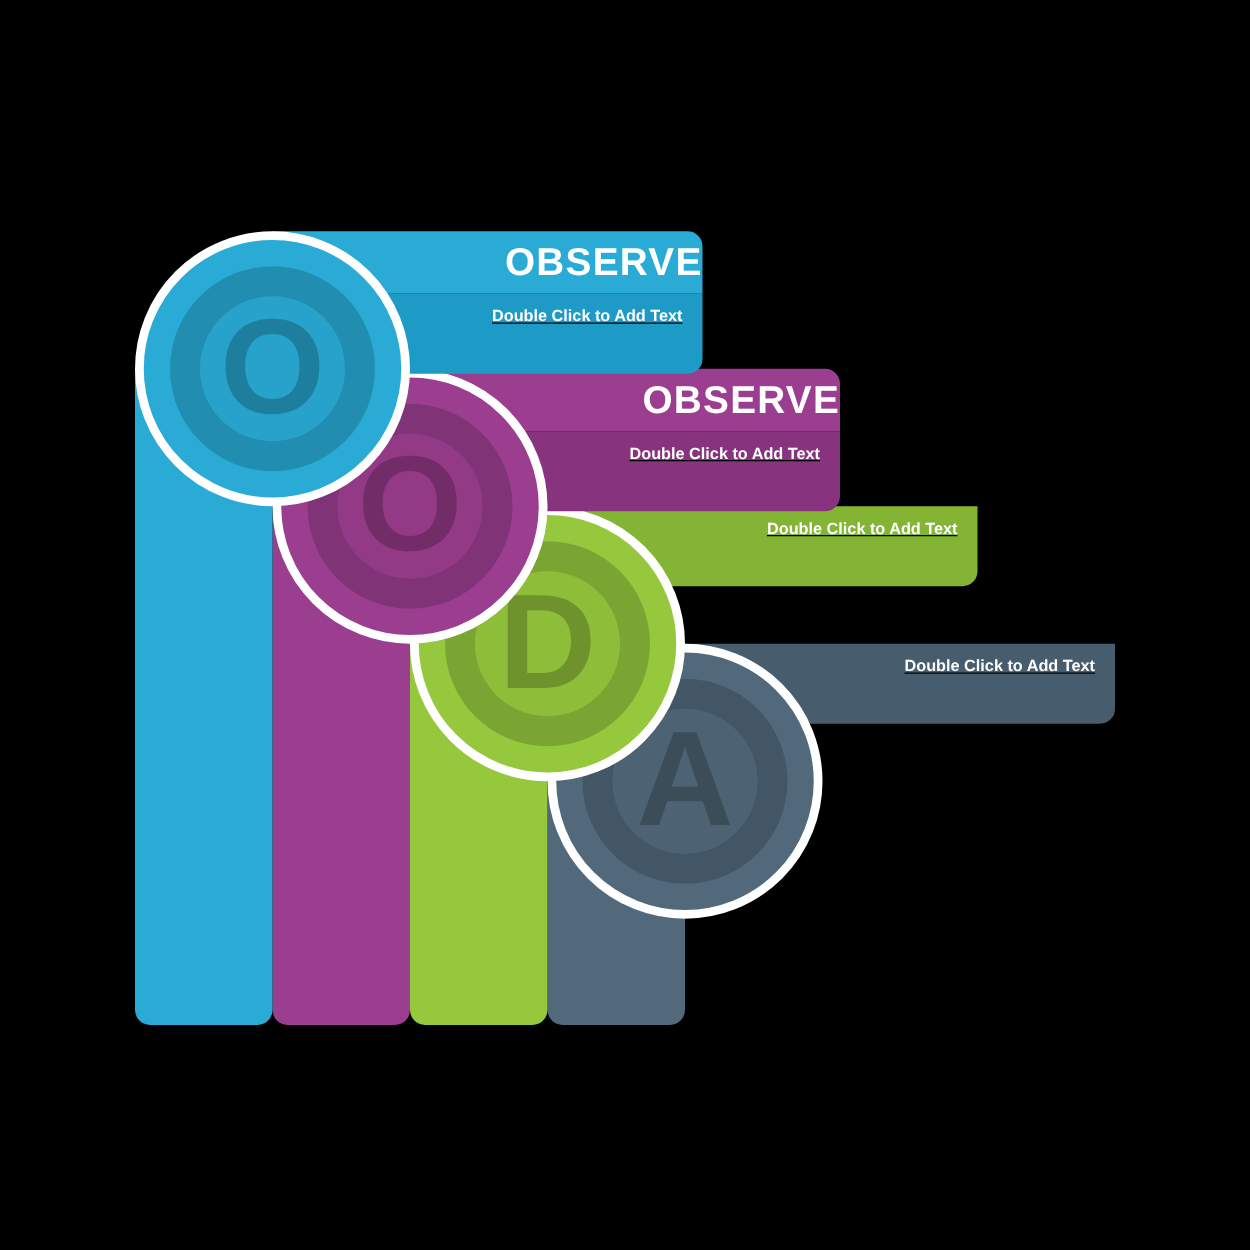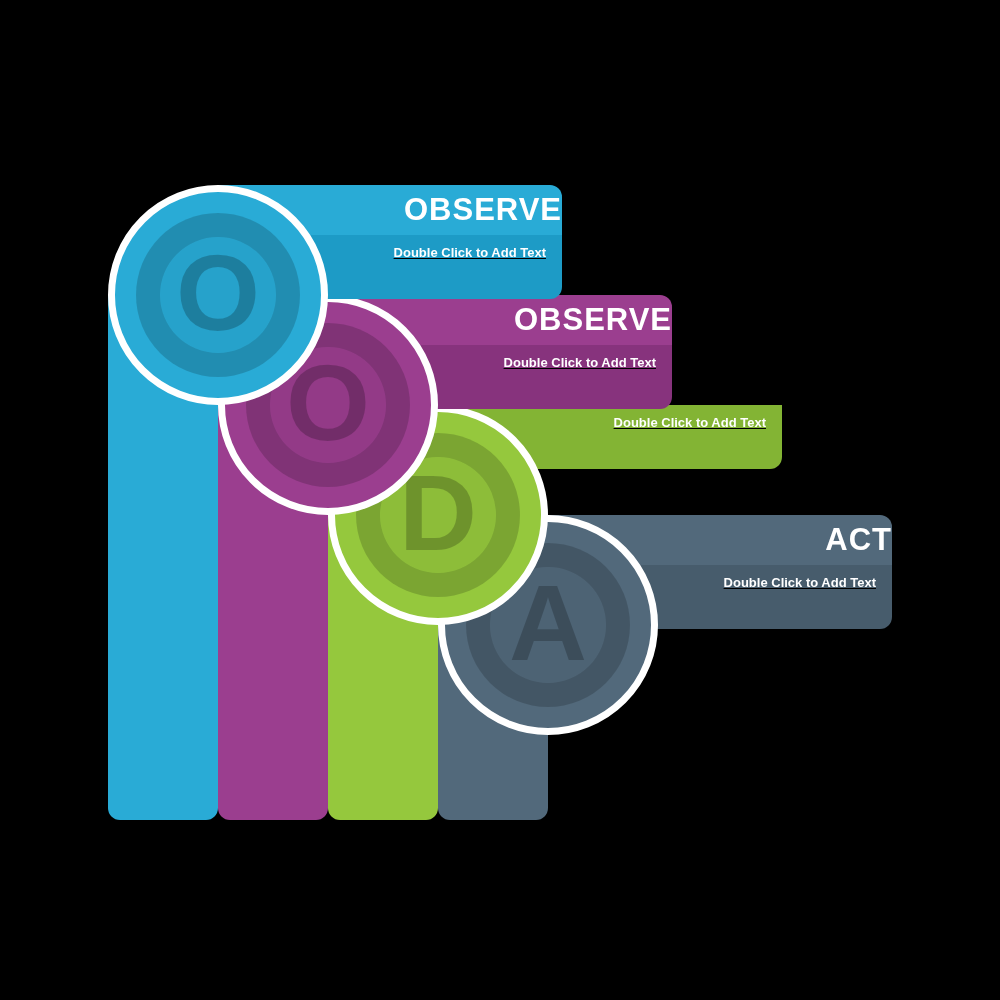--- a/index.html
+++ b/index.html
@@ -78,23 +78,20 @@
   }
 </style>
 </head>
 <body style="--bg: #000000;">
 
 <div class="canvas">
 
   <div class="stage s4" style="--c: #52697B; --cd: #475C6C;">
     <div class="vbar"></div>
     <div class="hbar">
-      <div class="hbar-title">
-        <span>ACT</span>
-      </div>
       <div class="hbar-sub">
         <span>Double Click to Add Text</span>
       </div>
     </div>
     <div class="circle">
       <div class="ring">
         <span class="letter">A</span>
       </div>
     </div>
   </div>

